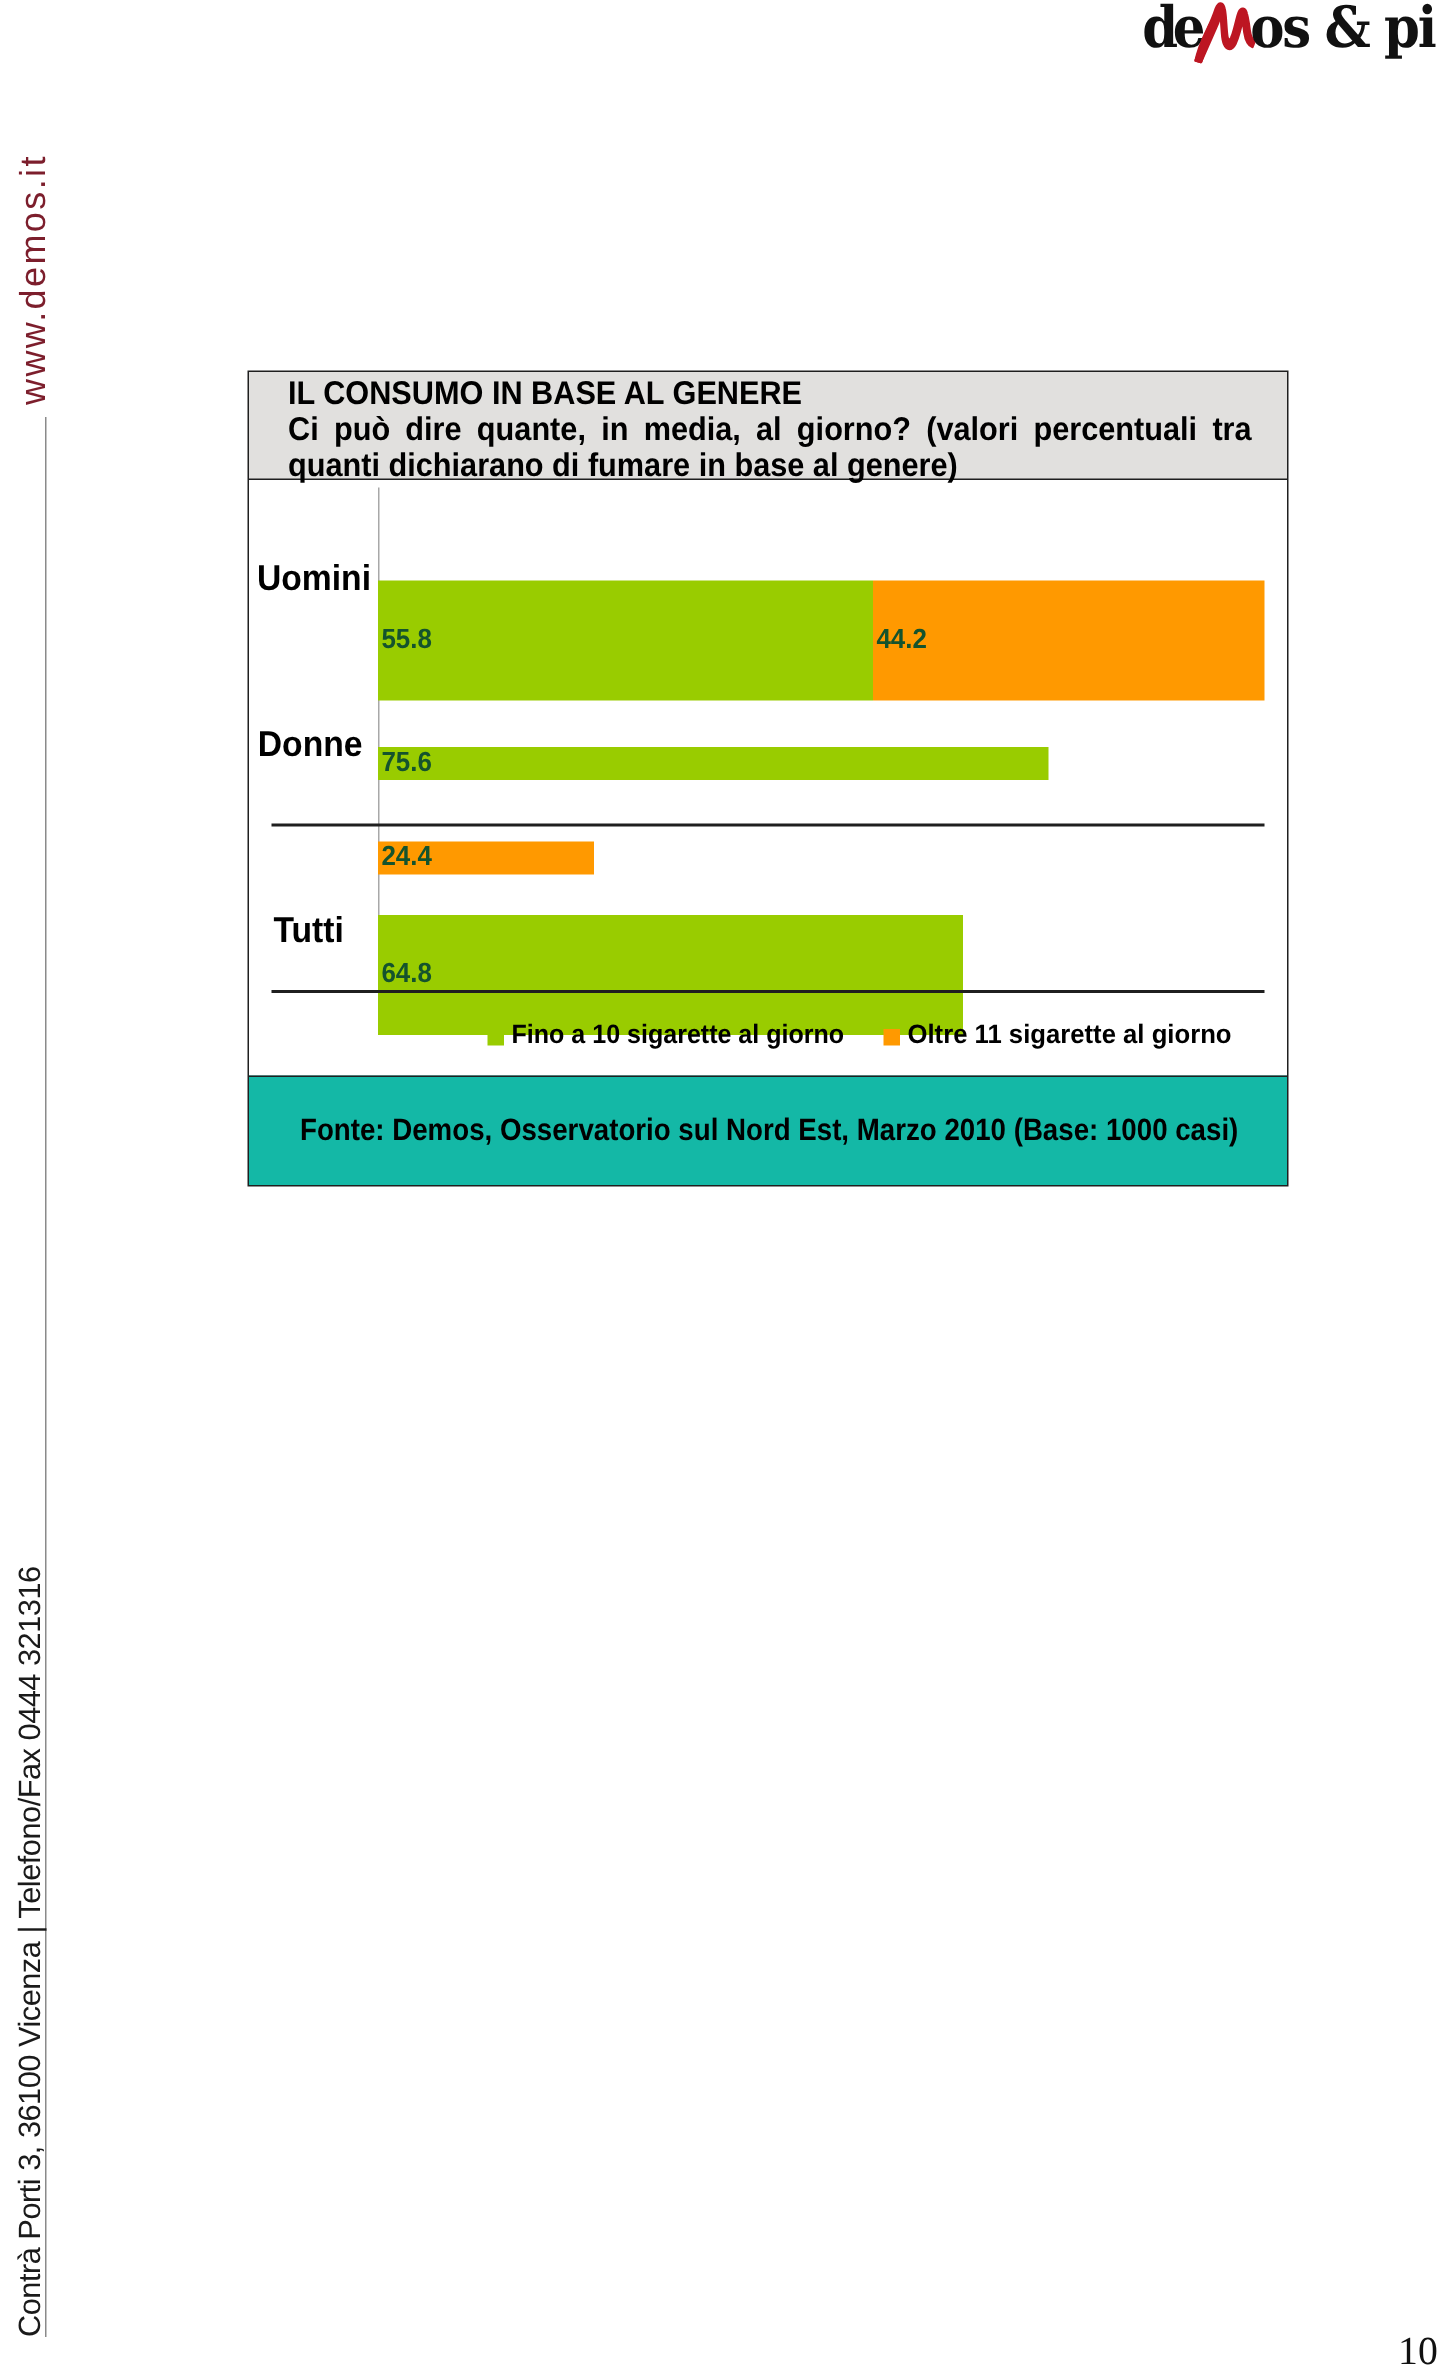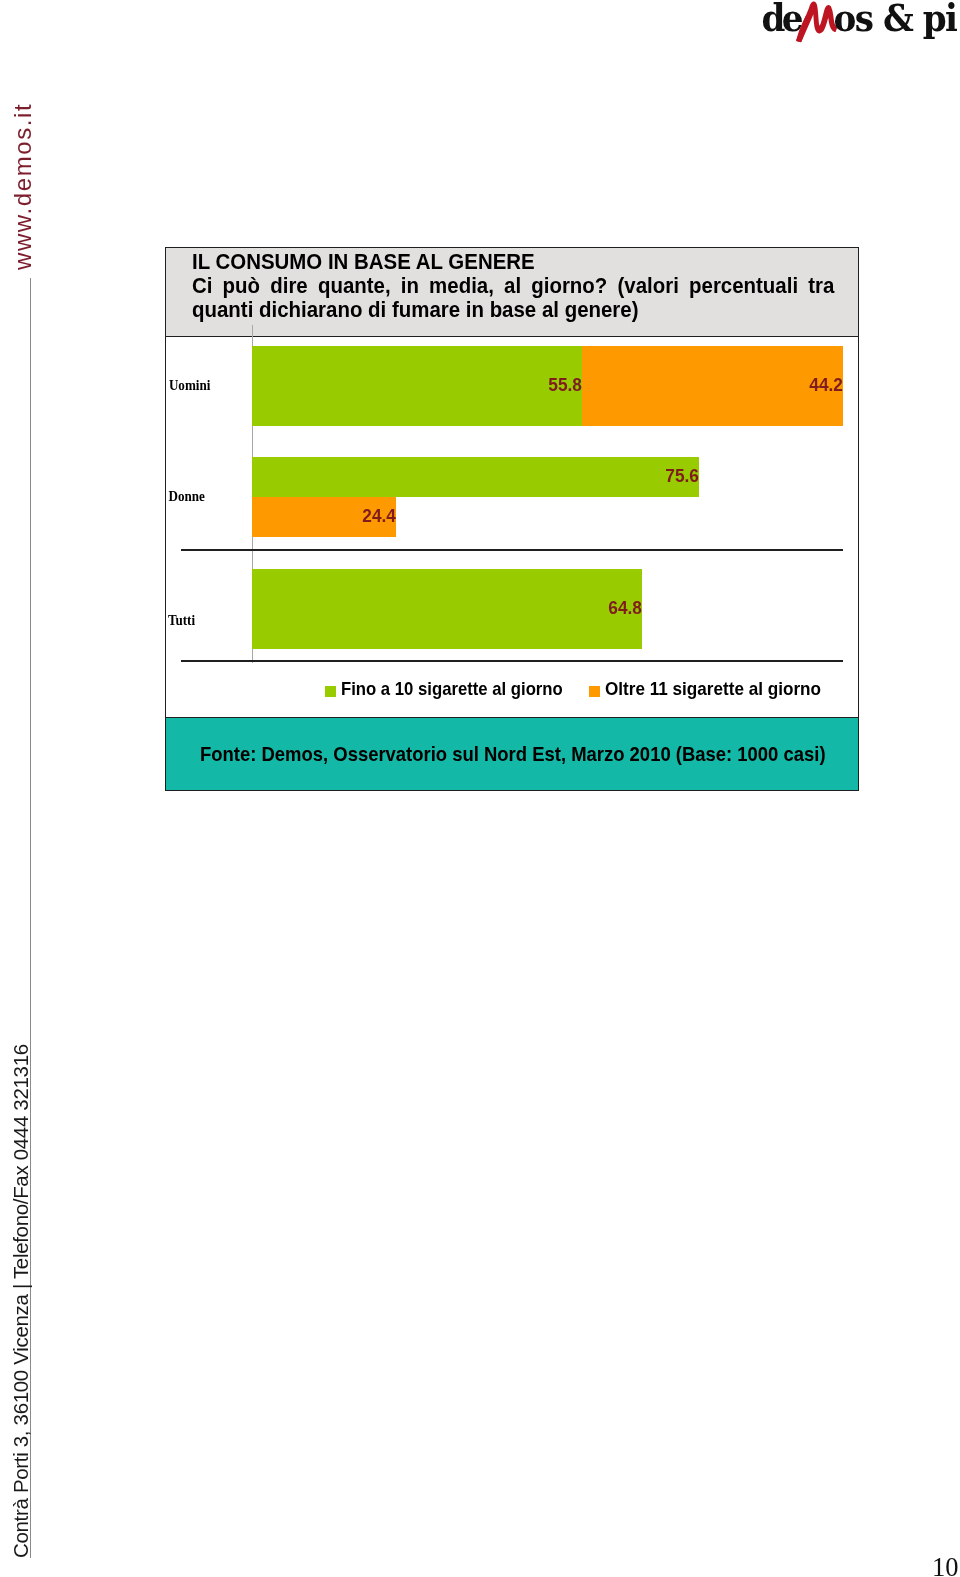--- a/index.html
+++ b/index.html
@@ -19,41 +19,41 @@
   .rail-web{position:absolute;left:0;top:0;transform-origin:0 0;
             white-space:nowrap;font-family:"Liberation Sans",sans-serif;
             font-size:24px;letter-spacing:1.6px;}
   .rail-addr{position:absolute;left:0;top:0;transform-origin:0 0;
              white-space:nowrap;font-family:"Liberation Sans",sans-serif;
              font-size:20.5px;color:#1a1a1a;letter-spacing:-0.33px;}
 
   
   .frame{position:absolute;left:165px;top:247px;width:694px;height:544px;
          border:1.5px solid #1f1f1f;box-sizing:border-box;background:#fff;}
-  .head{position:absolute;left:0;top:0;width:100%;height:89px;
+  .head{position:absolute;left:0;top:0;width:100%;height:72px;
         background:#e1e0de;border-bottom:1.5px solid #1f1f1f;box-sizing:border-box;}
   .head-title{position:absolute;left:25.8px;top:2.4px;font-size:21.9px;font-weight:bold;
               line-height:24px;white-space:nowrap;
               transform:scaleX(0.934);transform-origin:0 0;}
   .head-sub{position:absolute;left:25.8px;top:26.2px;font-size:21.9px;
             font-weight:bold;line-height:23.7px;white-space:nowrap;
             transform:scaleX(0.934);transform-origin:0 0;}
   .sub-l1{white-space:nowrap;word-spacing:4.8px;}
   .sub-l2{white-space:nowrap;}
 
   
   .plot{position:absolute;left:0;top:76.5px;width:100%;height:392px;}
   .axis-v{position:absolute;left:85.5px;top:0px;width:1px;height:338px;background:#a8a8a8;}
   .row{position:absolute;left:0;width:100%;}
-  .cat{position:absolute;left:0;width:76px;text-align:left;font-size:14px;
-       font-weight:bold;line-height:22px;font-family:Liberation Serif, serif;}
+  .cat{position:absolute;left:0;width:76px;text-align:center;font-size:24px;
+       font-weight:bold;line-height:22px;}
   .cat span{display:inline-block;transform:scaleX(0.935);transform-origin:100% 0;}
   .bar{position:absolute;left:86px;height:100%;display:flex;}
   .seg{position:relative;height:100%;display:flex;align-items:center;
-       justify-content:flex-end;font-size:18.5px;font-weight:bold;color:#7f1d1d;}
+       justify-content:flex-start;font-size:18.5px;font-weight:bold;color:#14532d;margin-top:41px;}
   .seg span{display:inline-block;transform:scaleX(0.935) translate(1.2px,-1.2px);}
   .sep{position:absolute;left:14.5px;width:662px;height:1.5px;background:#1f1f1f;}
 
   
   .legend{position:absolute;left:0;top:356px;width:100%;height:23px;}
   .leg-item{position:absolute;top:0;display:flex;align-items:flex-start;white-space:nowrap;}
   .leg-sw{width:11.2px;height:11.2px;display:inline-block;margin-top:5px;flex:0 0 auto;}
   .leg-tx{font-size:17.8px;font-weight:bold;line-height:17px;
           transform-origin:0 0;display:inline-block;}
 

